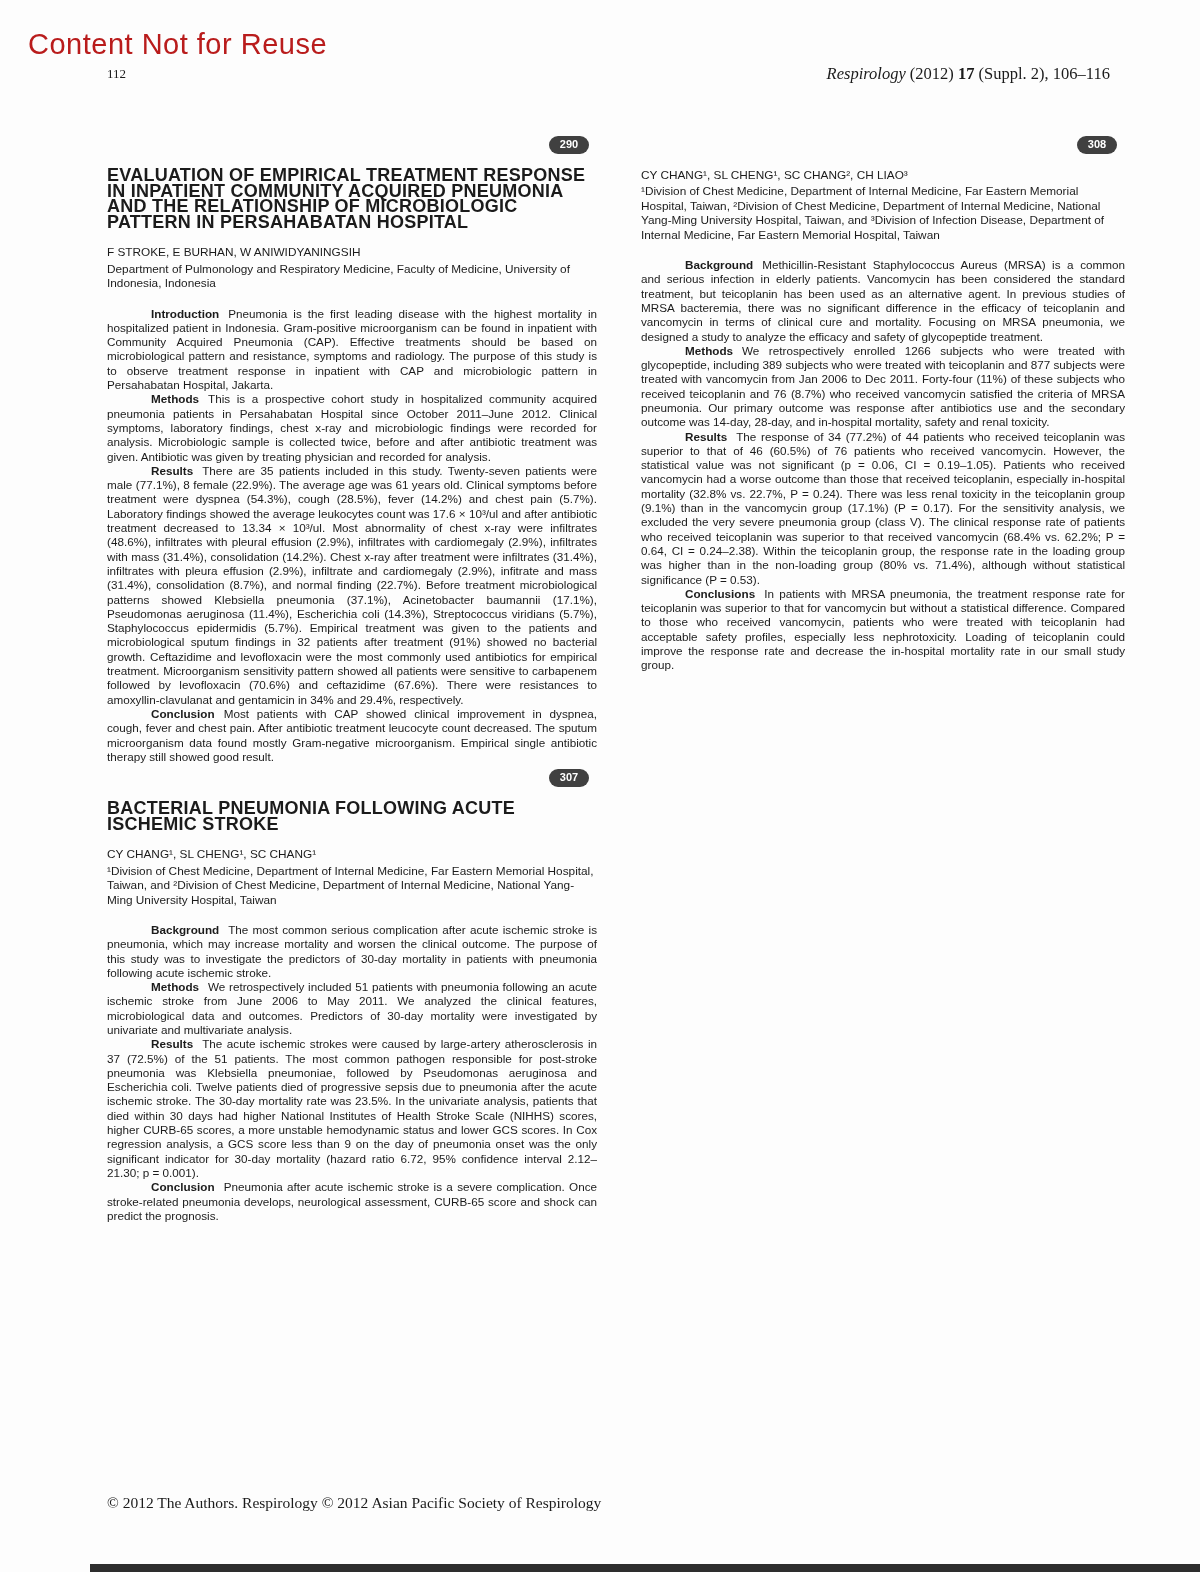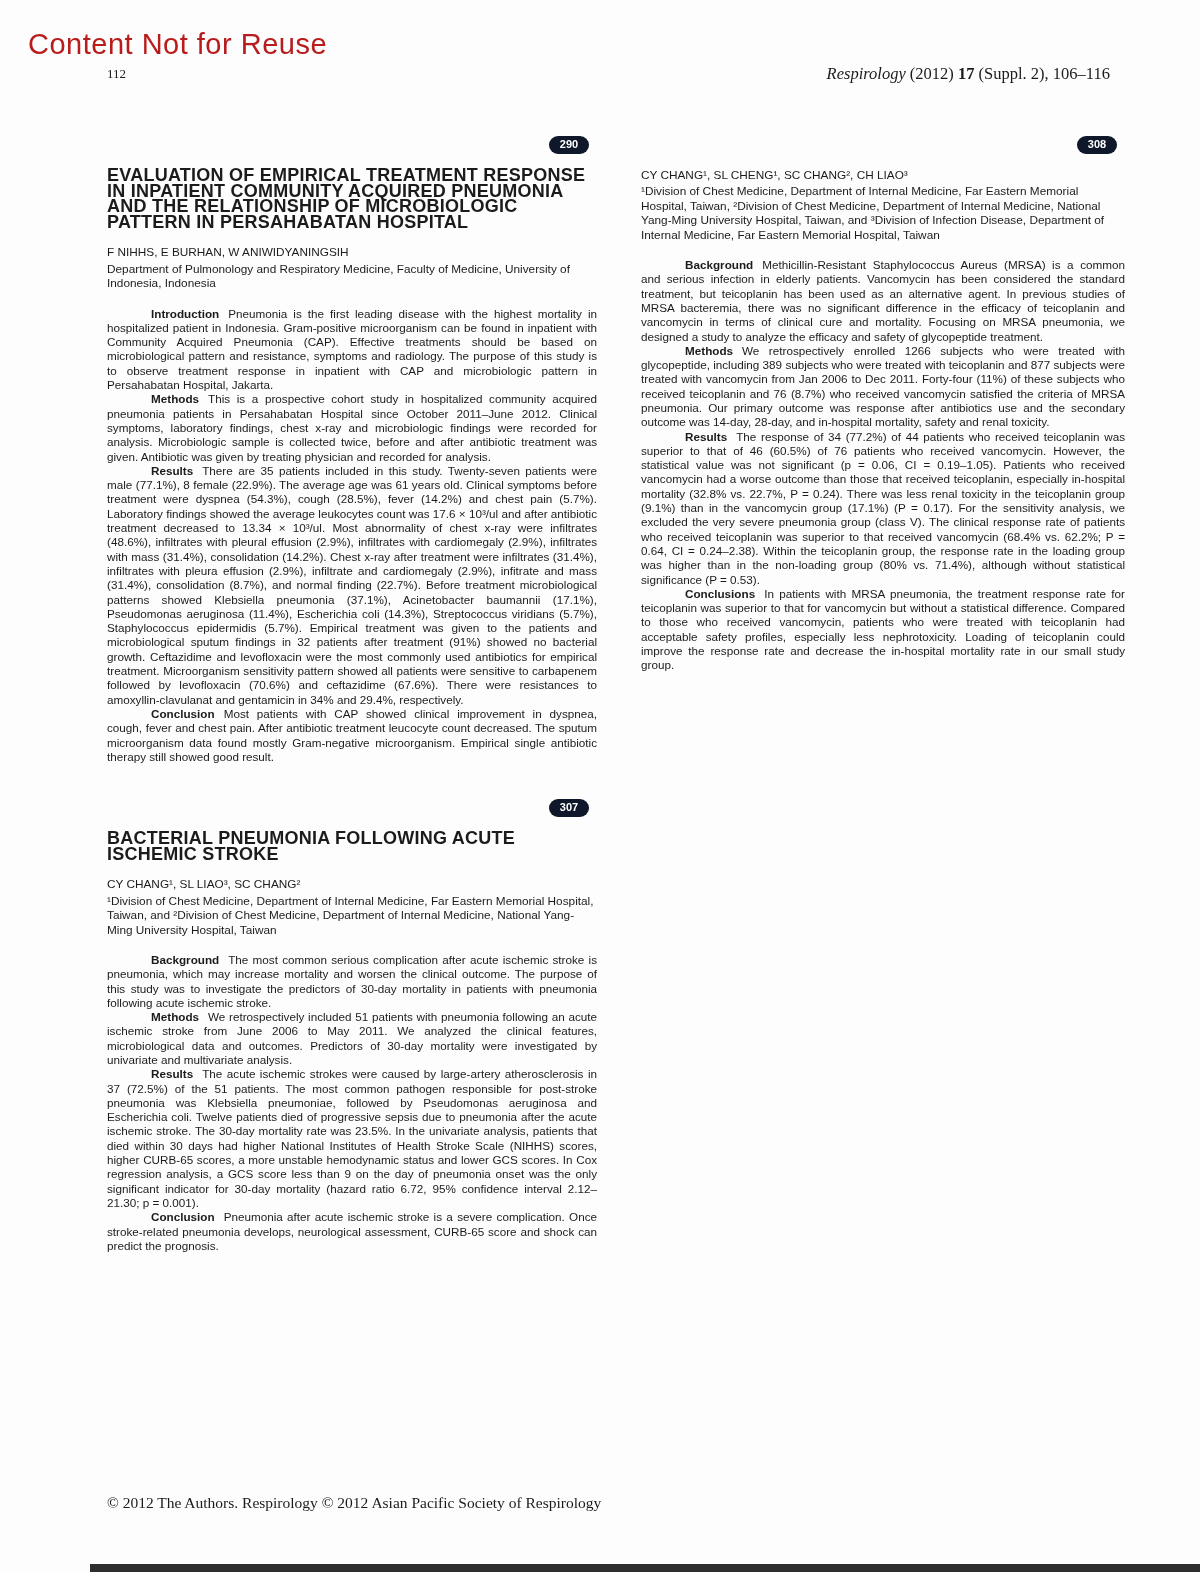--- a/index.html
+++ b/index.html
@@ -32,32 +32,32 @@
     position: absolute;
     right: 90px;
     top: 64px;
     font-family: "Liberation Serif", serif;
     font-size: 16.5px;
     white-space: nowrap;
   }
   .col { position: absolute; top: 136px; }
   .col-left  { left: 107px; width: 490px; }
   .col-right { left: 641px; width: 484px; }
-  .abstract + .abstract { margin-top: 35px; }
+  .abstract + .abstract { margin-top: 5px; }
   .badge-row {
     display: flex;
     justify-content: flex-end;
     margin-bottom: 14px;
     padding-right: 8px;
   }
   .badge {
     display: inline-block;
     min-width: 40px;
     padding: 2px 10px 3px;
-    background: #0f172a;
+    background: #404040;
     color: #ffffff;
     font-size: 11px;
     font-weight: bold;
     text-align: center;
     border-radius: 11px;
     line-height: 13px;
   }
   .title {
     margin: 0 0 15px 0;
     font-size: 18px;
@@ -107,34 +107,34 @@
 
 <div class="citation"><i>Respirology</i><span> (2012) </span><b>17</b><span> (Suppl. 2), 106–116</span></div>
 
 <div class="col col-left">
 
   <section class="abstract">
     <div class="badge-row">
         <span class="badge">290</span>
       </div>
     <h2 class="title">EVALUATION OF EMPIRICAL TREATMENT RESPONSE IN INPATIENT COMMUNITY ACQUIRED PNEUMONIA AND THE RELATIONSHIP OF MICROBIOLOGIC PATTERN IN PERSAHABATAN HOSPITAL</h2>
-    <p class="authors">F NIHHS, E BURHAN, W ANIWIDYANINGSIH</p>
+    <p class="authors">F STROKE, E BURHAN, W ANIWIDYANINGSIH</p>
     <p class="affil">Department of Pulmonology and Respiratory Medicine, Faculty of Medicine, University of Indonesia, Indonesia</p>
     <p class="para"><b class="lead">Introduction</b><span>Pneumonia is the first leading disease with the highest mortality in hospitalized patient in Indonesia. Gram-positive microorganism can be found in inpatient with Community Acquired Pneumonia (CAP). Effective treatments should be based on microbiological pattern and resistance, symptoms and radiology. The purpose of this study is to observe treatment response in inpatient with CAP and microbiologic pattern in Persahabatan Hospital, Jakarta.</span></p>
     <p class="para"><b class="lead">Methods</b><span>This is a prospective cohort study in hospitalized community acquired pneumonia patients in Persahabatan Hospital since October 2011–June 2012. Clinical symptoms, laboratory findings, chest x-ray and microbiologic findings were recorded for analysis. Microbiologic sample is collected twice, before and after antibiotic treatment was given. Antibiotic was given by treating physician and recorded for analysis.</span></p>
     <p class="para"><b class="lead">Results</b><span>There are 35 patients included in this study. Twenty-seven patients were male (77.1%), 8 female (22.9%). The average age was 61 years old. Clinical symptoms before treatment were dyspnea (54.3%), cough (28.5%), fever (14.2%) and chest pain (5.7%). Laboratory findings showed the average leukocytes count was 17.6 × 10³/ul and after antibiotic treatment decreased to 13.34 × 10³/ul. Most abnormality of chest x-ray were infiltrates (48.6%), infiltrates with pleural effusion (2.9%), infiltrates with cardiomegaly (2.9%), infiltrates with mass (31.4%), consolidation (14.2%). Chest x-ray after treatment were infiltrates (31.4%), infiltrates with pleura effusion (2.9%), infiltrate and cardiomegaly (2.9%), infitrate and mass (31.4%), consolidation (8.7%), and normal finding (22.7%). Before treatment microbiological patterns showed Klebsiella pneumonia (37.1%), Acinetobacter baumannii (17.1%), Pseudomonas aeruginosa (11.4%), Escherichia coli (14.3%), Streptococcus viridians (5.7%), Staphylococcus epidermidis (5.7%). Empirical treatment was given to the patients and microbiological sputum findings in 32 patients after treatment (91%) showed no bacterial growth. Ceftazidime and levofloxacin were the most commonly used antibiotics for empirical treatment. Microorganism sensitivity pattern showed all patients were sensitive to carbapenem followed by levofloxacin (70.6%) and ceftazidime (67.6%). There were resistances to amoxyllin-clavulanat and gentamicin in 34% and 29.4%, respectively.</span></p>
     <p class="para"><b class="lead">Conclusion</b><span>Most patients with CAP showed clinical improvement in dyspnea, cough, fever and chest pain. After antibiotic treatment leucocyte count decreased. The sputum microorganism data found mostly Gram-negative microorganism. Empirical single antibiotic therapy still showed good result.</span></p>
   </section>
 
   <section class="abstract">
     <div class="badge-row">
         <span class="badge">307</span>
       </div>
     <h2 class="title">BACTERIAL PNEUMONIA FOLLOWING ACUTE ISCHEMIC STROKE</h2>
-    <p class="authors">CY CHANG¹, SL LIAO³, SC CHANG²</p>
+    <p class="authors">CY CHANG¹, SL CHENG¹, SC CHANG¹</p>
     <p class="affil">¹Division of Chest Medicine, Department of Internal Medicine, Far Eastern Memorial Hospital, Taiwan, and ²Division of Chest Medicine, Department of Internal Medicine, National Yang-Ming University Hospital, Taiwan</p>
     <p class="para"><b class="lead">Background</b><span>The most common serious complication after acute ischemic stroke is pneumonia, which may increase mortality and worsen the clinical outcome. The purpose of this study was to investigate the predictors of 30-day mortality in patients with pneumonia following acute ischemic stroke.</span></p>
     <p class="para"><b class="lead">Methods</b><span>We retrospectively included 51 patients with pneumonia following an acute ischemic stroke from June 2006 to May 2011. We analyzed the clinical features, microbiological data and outcomes. Predictors of 30-day mortality were investigated by univariate and multivariate analysis.</span></p>
     <p class="para"><b class="lead">Results</b><span>The acute ischemic strokes were caused by large-artery atherosclerosis in 37 (72.5%) of the 51 patients. The most common pathogen responsible for post-stroke pneumonia was Klebsiella pneumoniae, followed by Pseudomonas aeruginosa and Escherichia coli. Twelve patients died of progressive sepsis due to pneumonia after the acute ischemic stroke. The 30-day mortality rate was 23.5%. In the univariate analysis, patients that died within 30 days had higher National Institutes of Health Stroke Scale (NIHHS) scores, higher CURB-65 scores, a more unstable hemodynamic status and lower GCS scores. In Cox regression analysis, a GCS score less than 9 on the day of pneumonia onset was the only significant indicator for 30-day mortality (hazard ratio 6.72, 95% confidence interval 2.12–21.30; p = 0.001).</span></p>
     <p class="para"><b class="lead">Conclusion</b><span>Pneumonia after acute ischemic stroke is a severe complication. Once stroke-related pneumonia develops, neurological assessment, CURB-65 score and shock can predict the prognosis.</span></p>
   </section>
 
 </div>
 
 <div class="col col-right">

